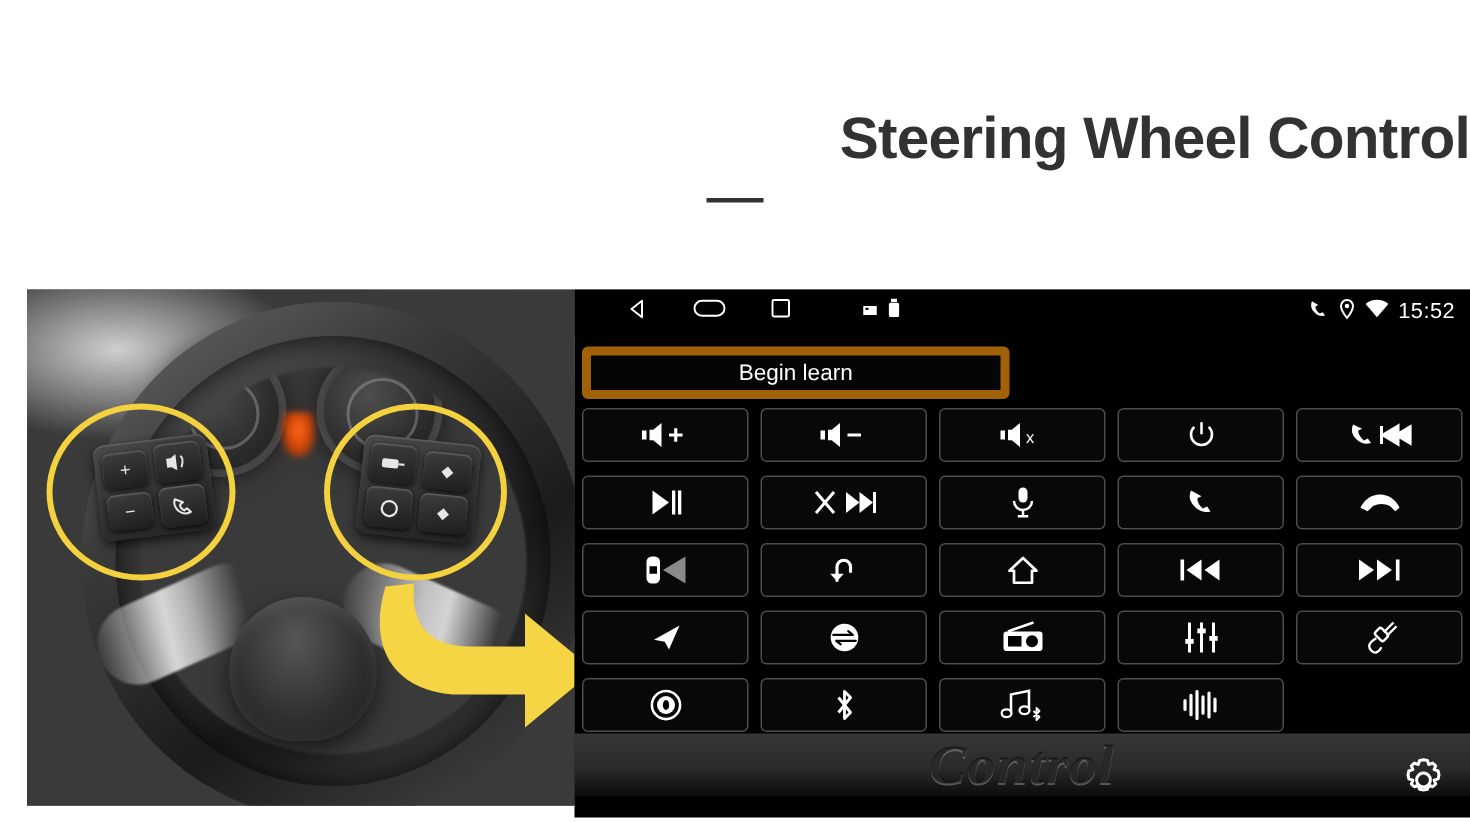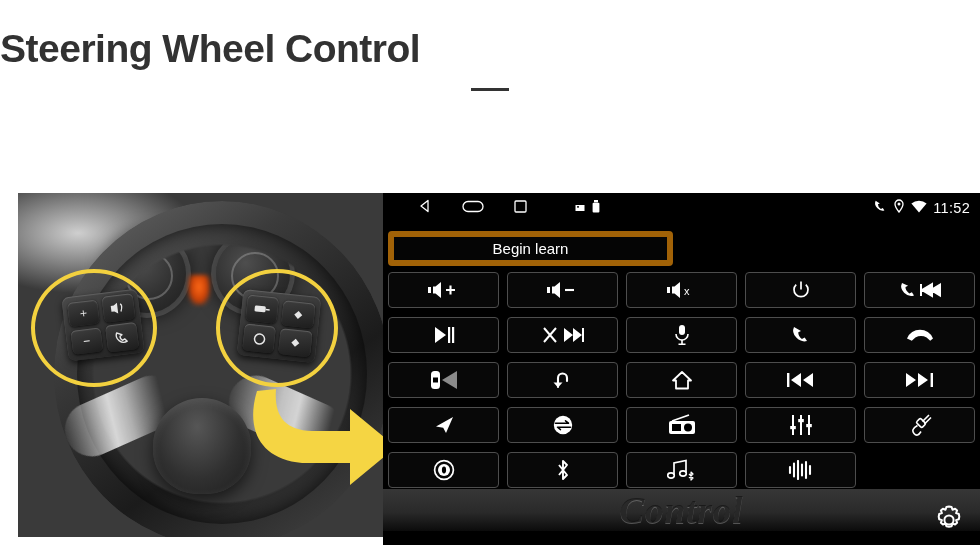--- a/index.html
+++ b/index.html
@@ -13,21 +13,22 @@
     overflow: hidden;
     font-family: "Liberation Sans", sans-serif;
     position: relative;
   }
 
   
   #header {
     width: 980px;
     padding-top: 26px;
     box-sizing: border-box;
-    text-align: left;
+    text-align: right;
+    margin-top: 44px;
   }
   #page-title {
     font-size: 39px;
     font-weight: bold;
     color: #323232;
     letter-spacing: -0.5px;
     line-height: 46px;
     margin: 0;
   }
   #title-rule {
@@ -413,21 +414,21 @@
           <svg width="12" height="14" viewBox="0 0 12 14">
               <path d="M6 1a4 4 0 00-4 4c0 3 4 8 4 8s4-5 4-8a4 4 0 00-4-4z" fill="none" stroke="#fff" stroke-width="1.3"></path>
               <circle cx="6" cy="5" r="1.5" fill="#fff"></circle>
             </svg>
         </span>
         <span>
           <svg width="16" height="13" viewBox="0 0 16 13">
               <path d="M8 12.5L0.4 3.6A11.8 11.8 0 0115.6 3.6z" fill="#fff"></path>
             </svg>
         </span>
-        <span id="clock">11:52</span>
+        <span id="clock">15:52</span>
       </div>
     </div>
 
     <div id="begin-learn">
       <span>Begin learn</span>
     </div>
 
     <div id="btn-grid">
 
       <div class="swc-btn">

